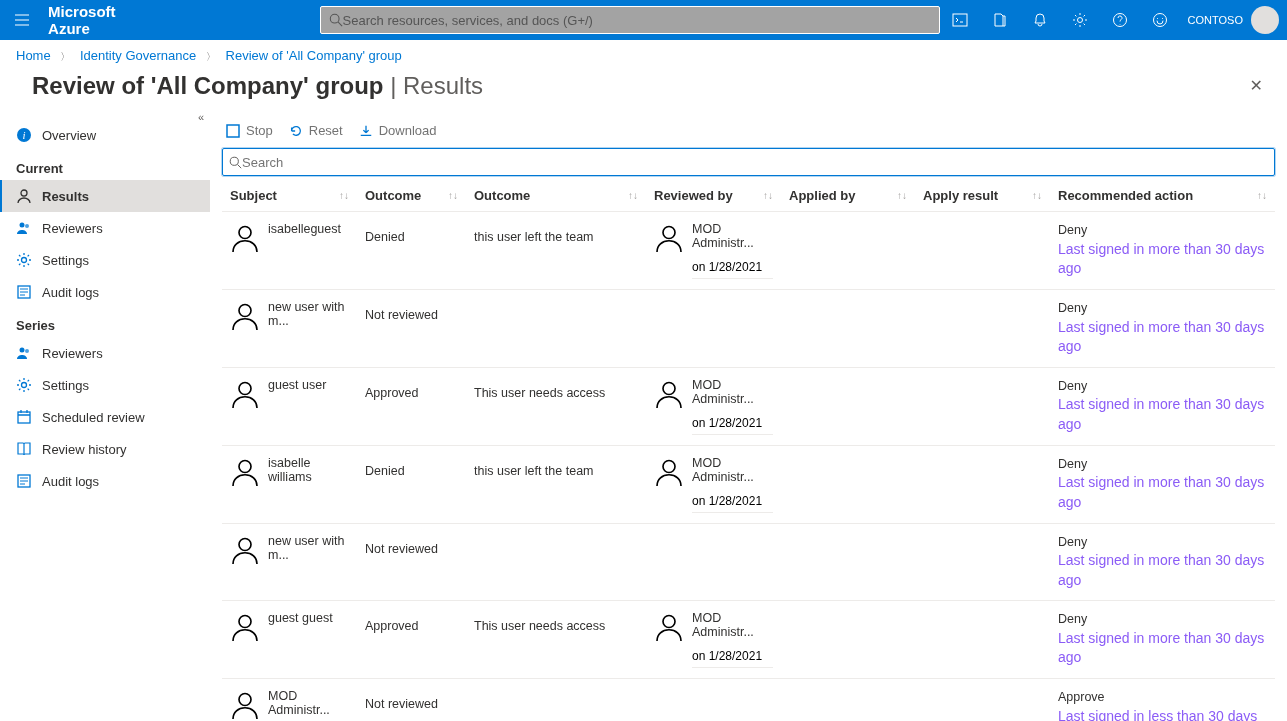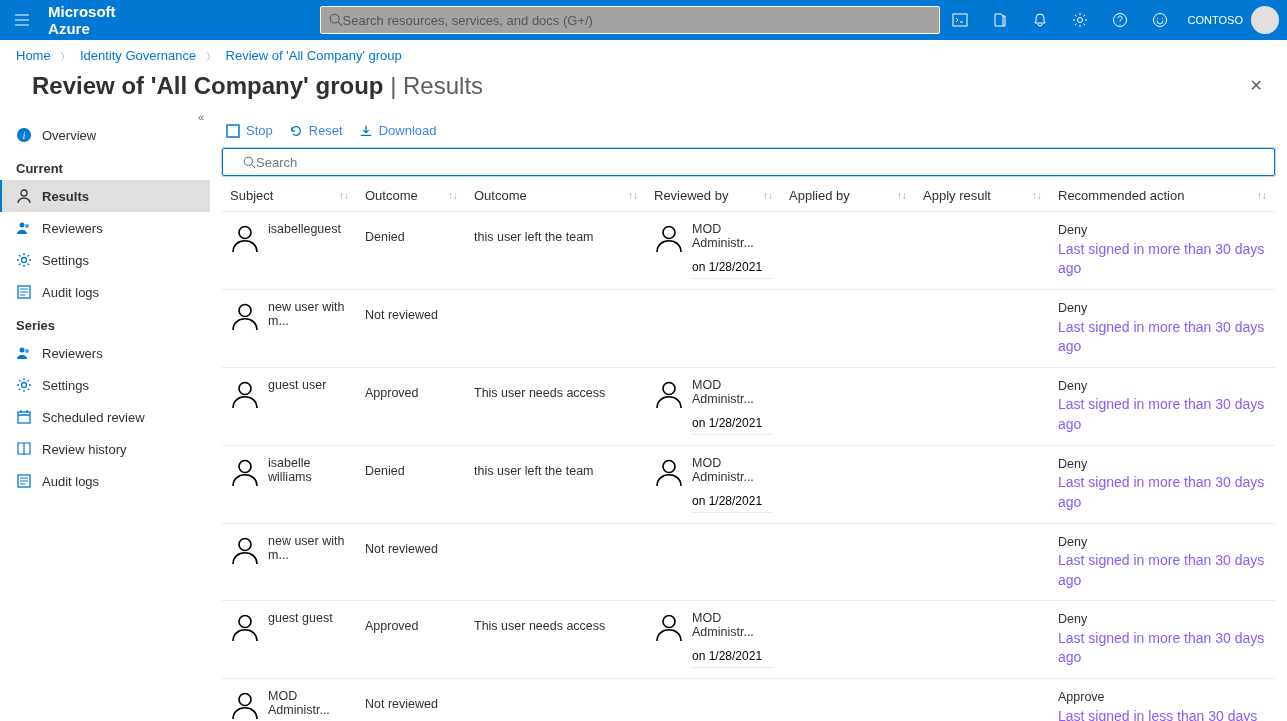--- a/index.html
+++ b/index.html
@@ -36,28 +36,28 @@
   .sidebar { width:210px; border-right:none; padding-top:4px; position:relative; }
   .collapse-btn { position:absolute; top:-4px; right:6px; font-size:11px; color:#605e5c; cursor:pointer; }
   .side-item { display:flex; align-items:center; gap:10px; padding:6px 8px 6px 16px; cursor:pointer; font-size:13px; color:#323130; height:32px; }
   .side-item.active { background:#e1dfdd; font-weight:600; border-left:2px solid #0078d4; padding-left:14px; }
   .side-group { padding:10px 16px 4px 16px; font-size:13px; font-weight:600; color:#323130; }
   .side-icon { width:16px; height:16px; display:inline-flex; align-items:center; justify-content:center; color:#0078d4; }
   
   
   .content { flex:1; padding: 0 12px 0 12px; }
   .toolbar { display:flex; align-items:center; gap:16px; padding:8px 0 10px 4px; }
-  .tb-btn { display:flex; align-items:center; gap:6px; font-size:13px; color:#3b82f6; cursor:pointer; }
+  .tb-btn { display:flex; align-items:center; gap:6px; font-size:13px; color:#737373; cursor:pointer; }
   .tb-btn .ic { color:#0078d4; }
   
-  .search-filter { width:100%; height:28px; border:1px solid #0078d4; border-radius:2px; display:flex; align-items:center; padding:0 20px; margin-bottom:4px; box-shadow:0 0 0 1px rgba(0,120,212,.3); }
+  .search-filter { width:100%; height:28px; border:1px solid #0078d4; border-radius:2px; display:flex; align-items:center; padding:0 6px; margin-bottom:4px; box-shadow:0 0 0 1px rgba(0,120,212,.3); }
   .search-filter input { border:none; flex:1; outline:none; font-size:13px; }
   
   
-  .thead { display:flex; align-items:center; height:32px; border-bottom:1px solid #edebe9; font-size:13px; font-weight:400; color:#323130; }
+  .thead { display:flex; align-items:center; height:32px; border-bottom:1px solid #edebe9; font-size:13px; font-weight:700; color:#323130; }
   .th { display:flex; align-items:center; justify-content:space-between; padding:0 8px; cursor:pointer; }
   .sort-ic { font-size:10px; color:#a19f9d; }
   
   .col-subject { width: 135px; padding-left:8px; }
   .col-outcome { width: 109px; }
   .col-reason { width: 180px; }
   .col-reviewed { width: 135px; gap: 17px; }
   .col-applied { width: 134px; }
   .col-applyresult { width: 135px; }
   .col-rec { flex:1; }

